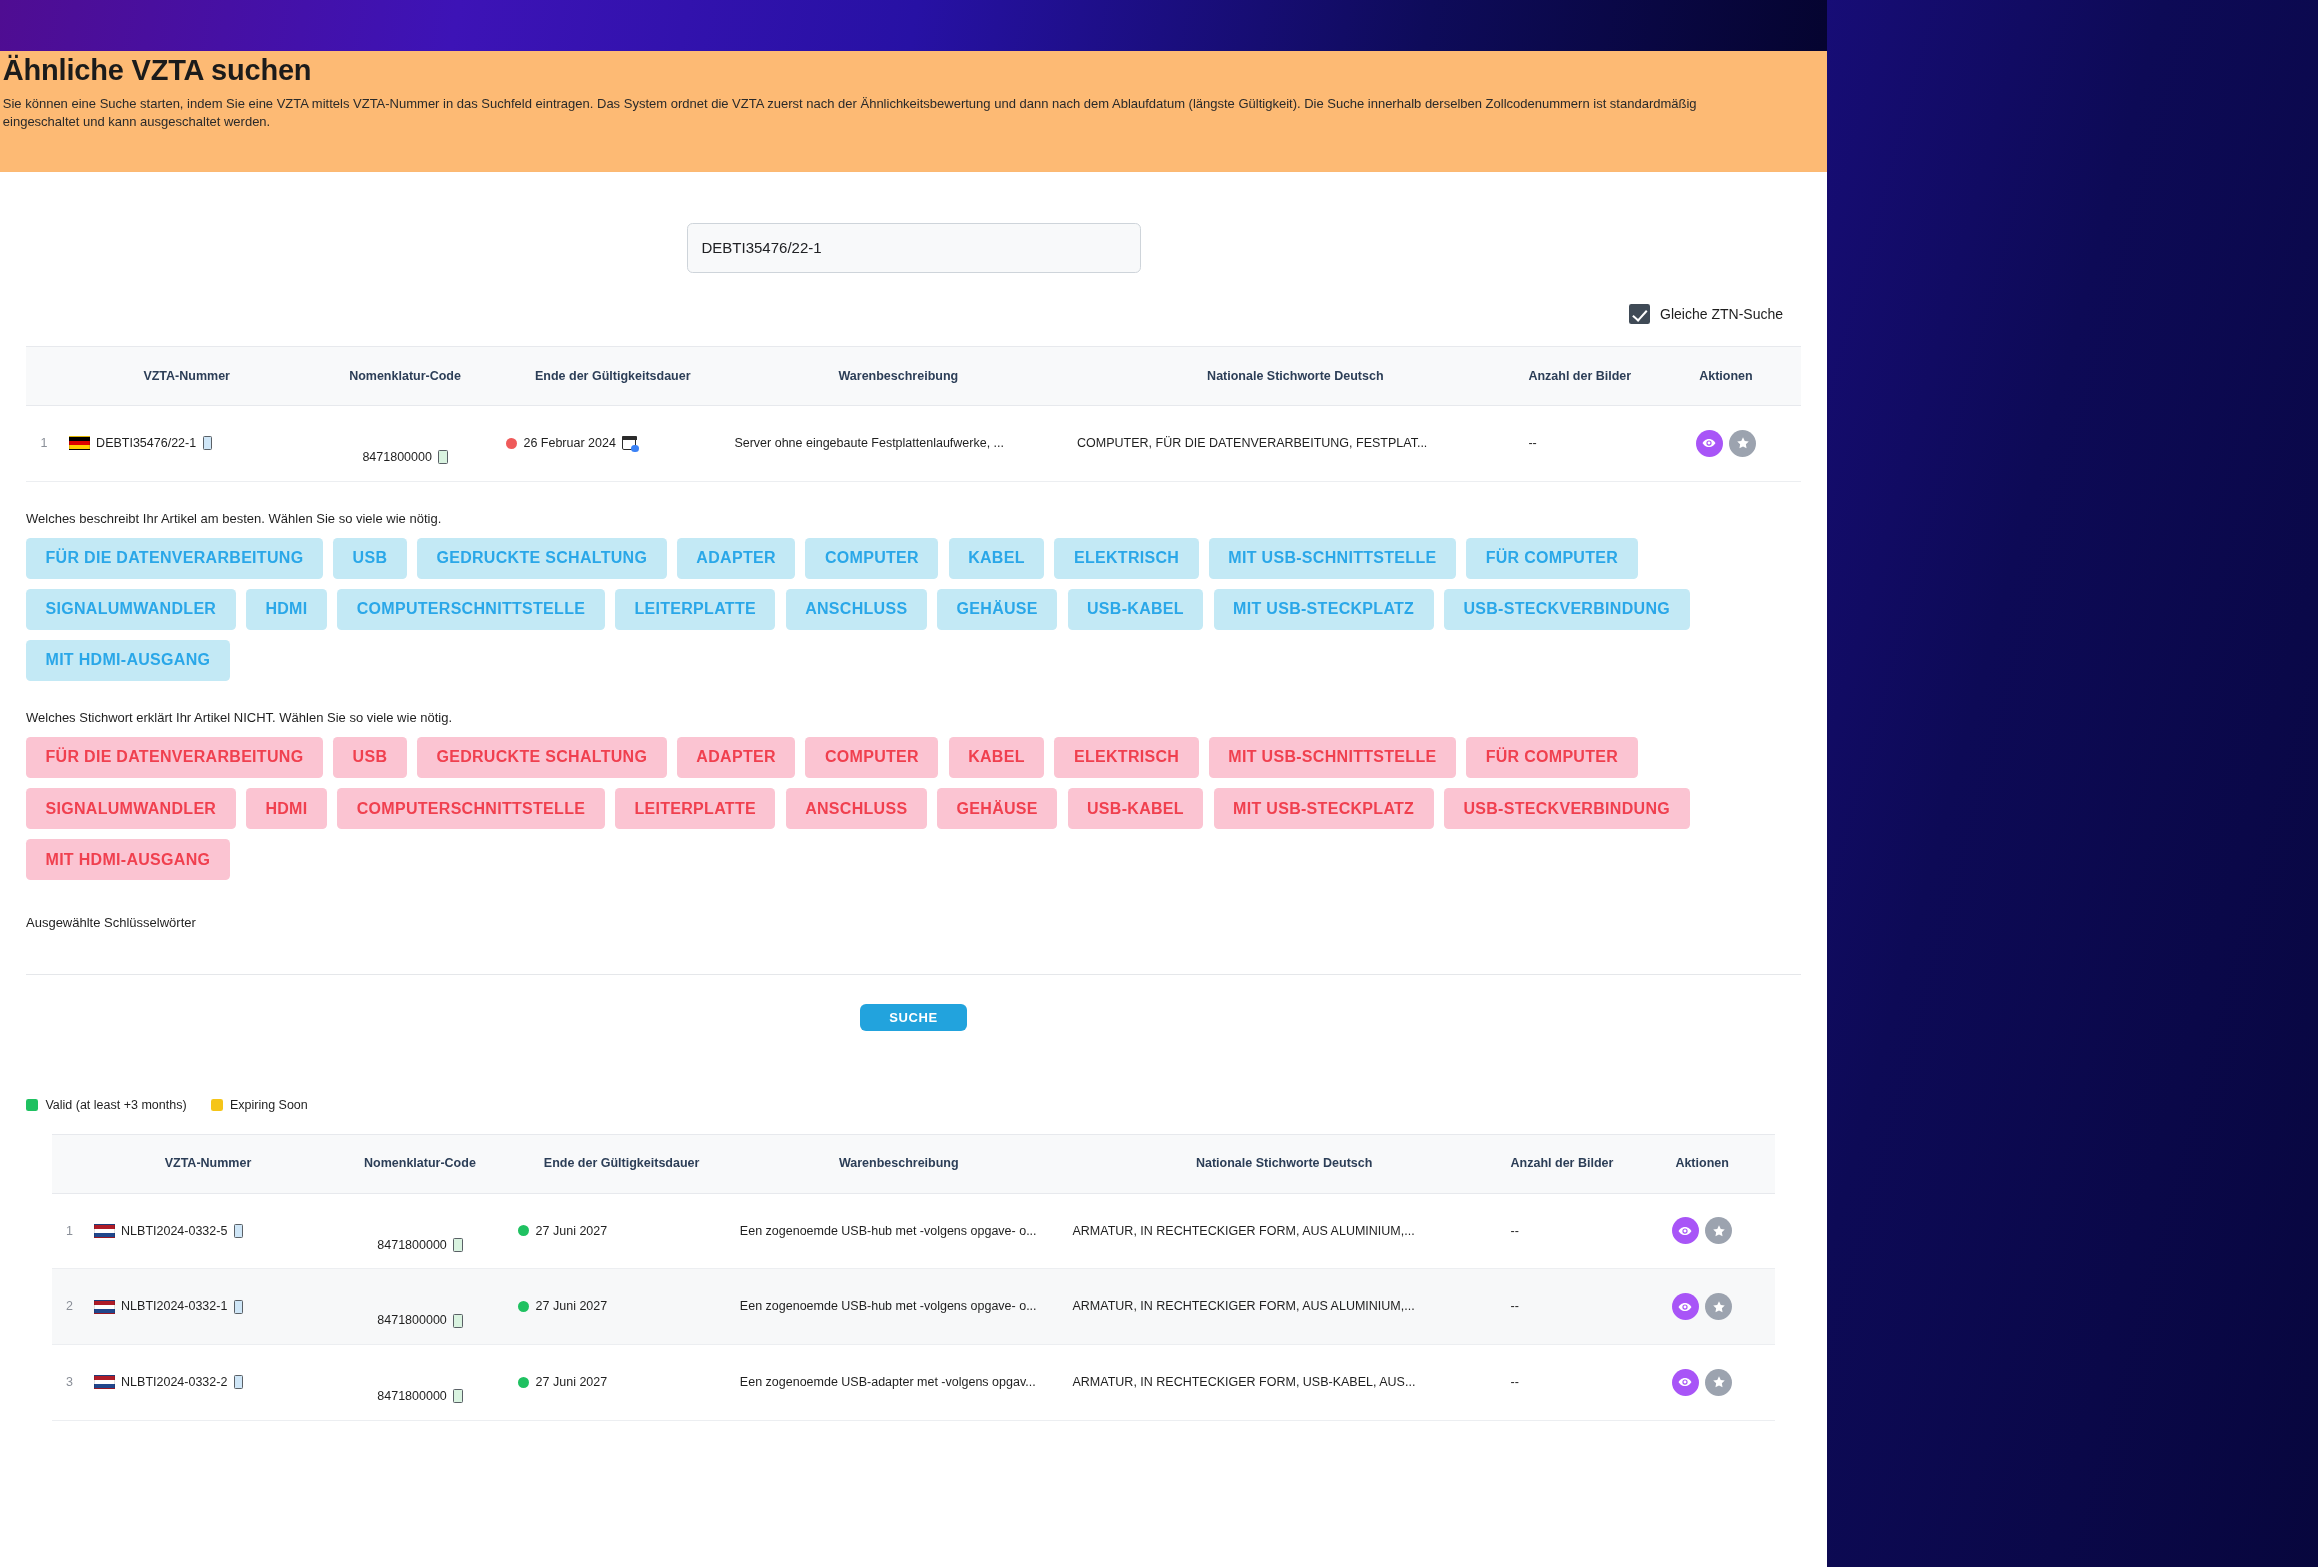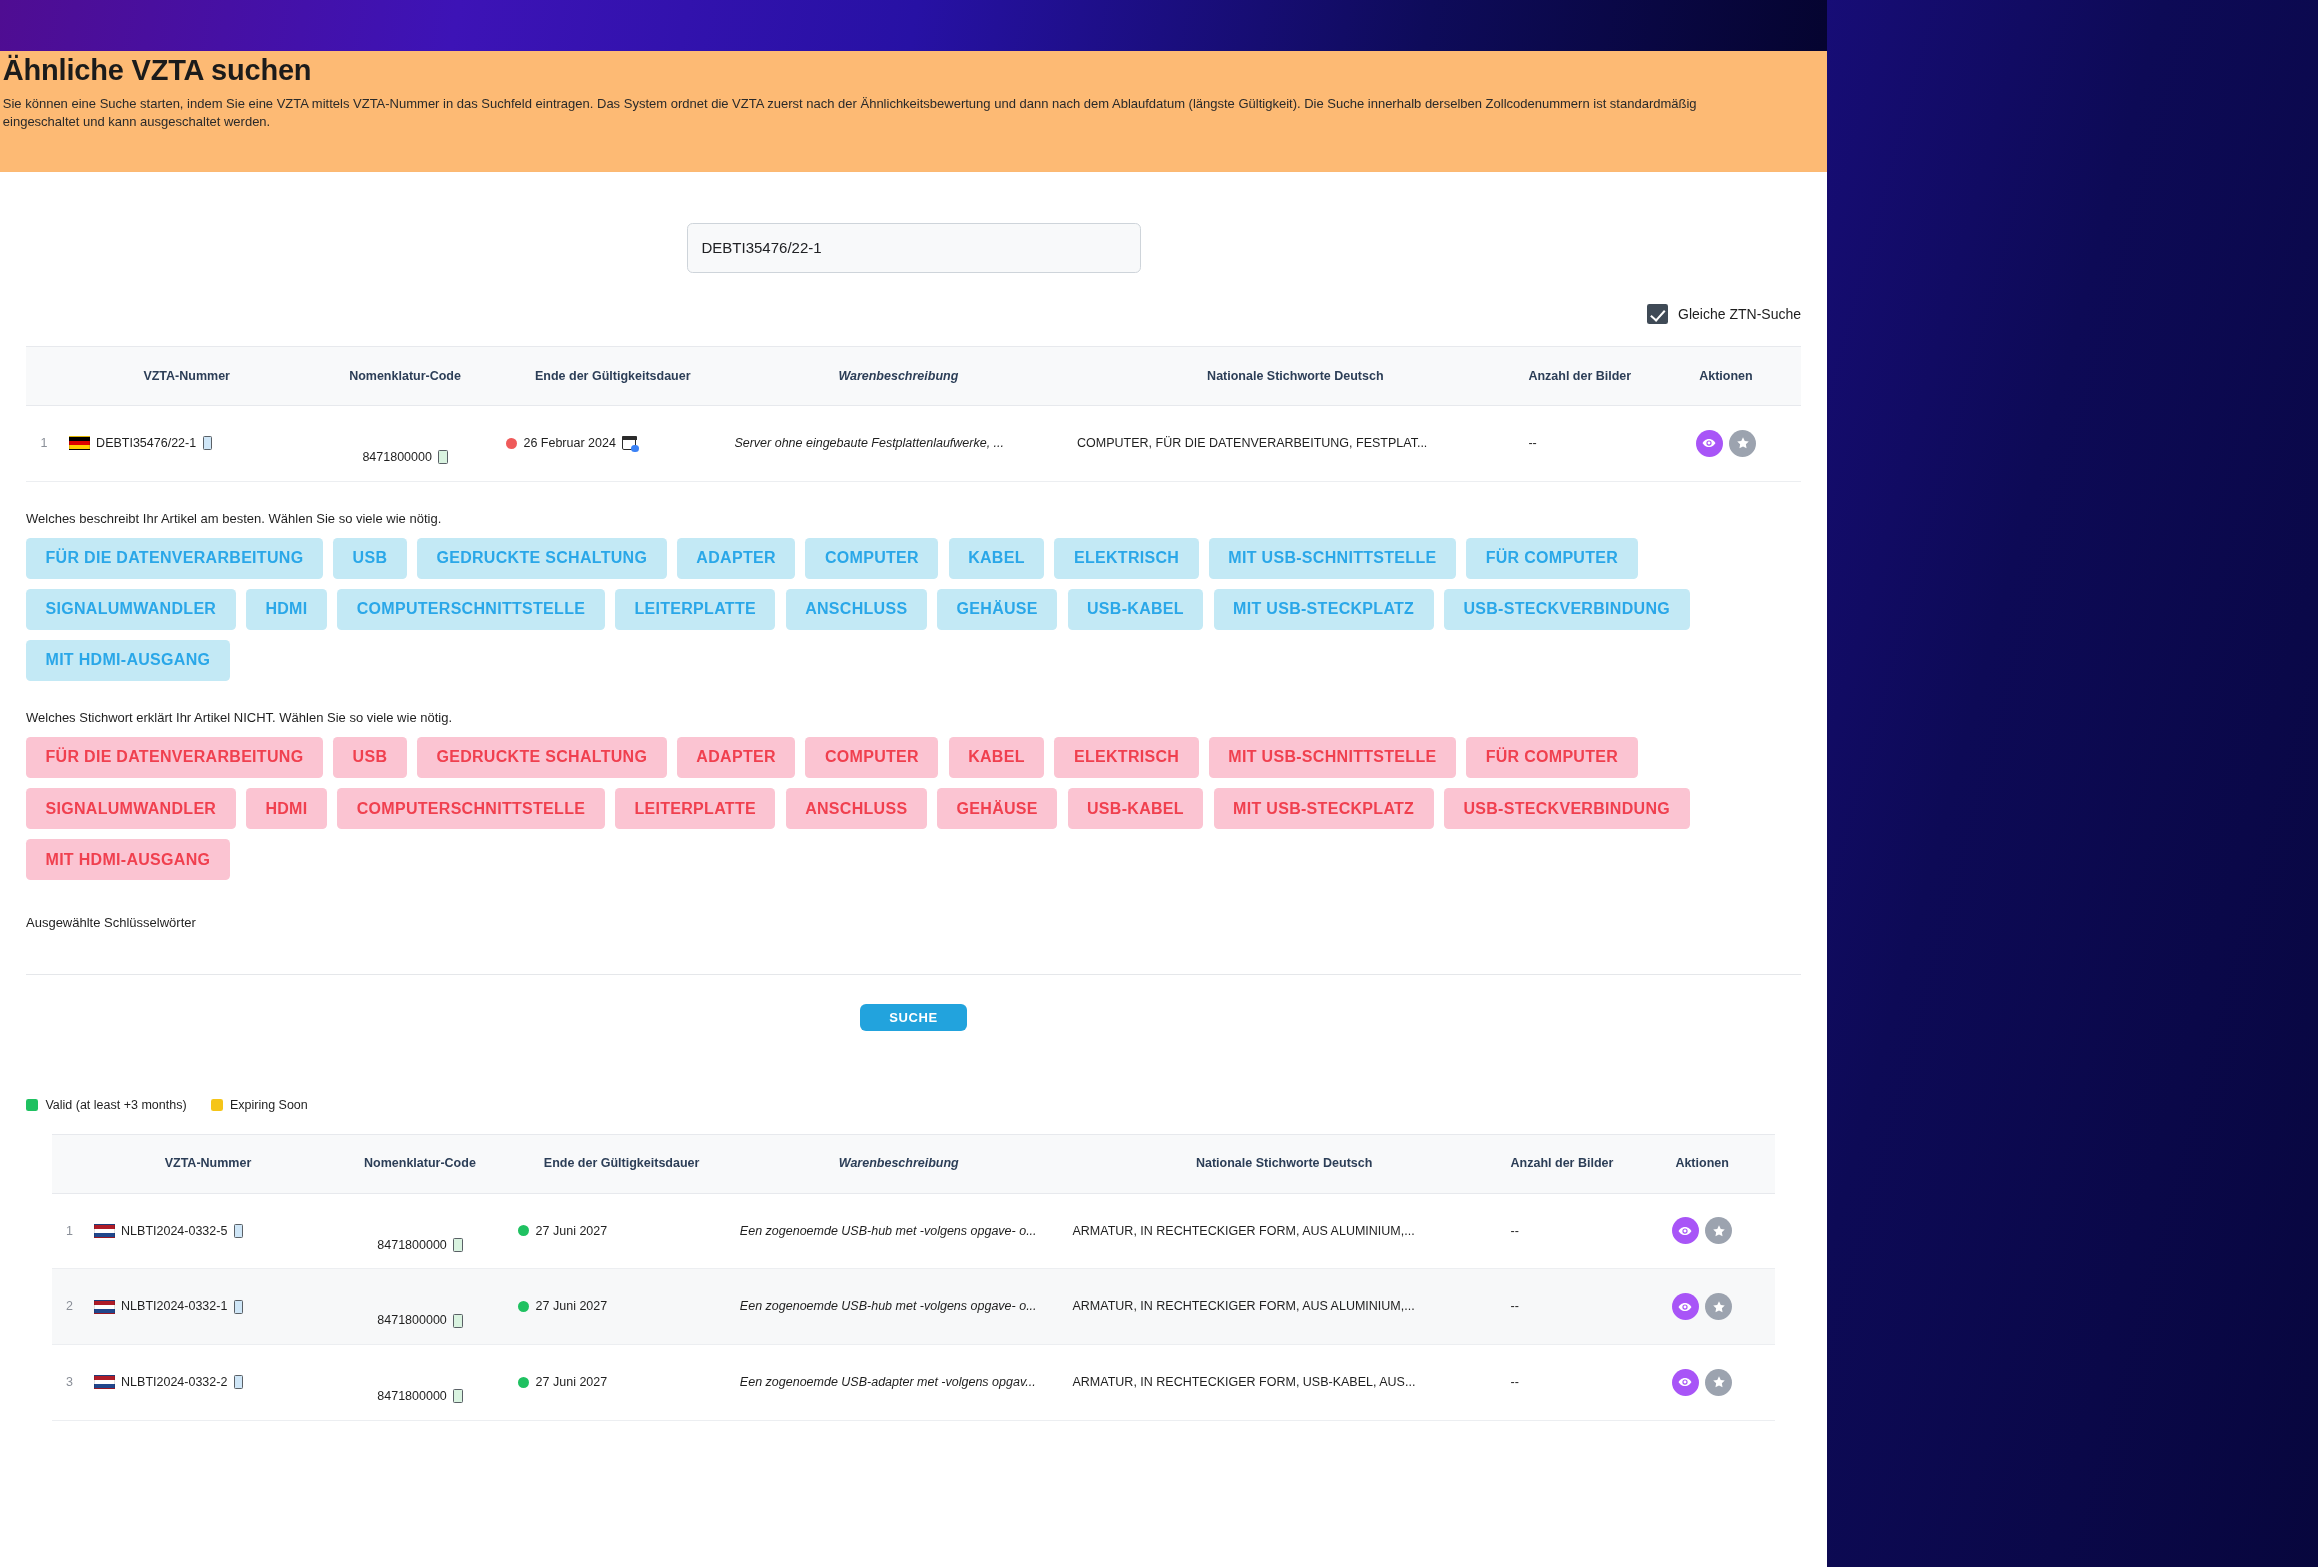--- a/index.html
+++ b/index.html
@@ -46,21 +46,21 @@
     width: 454px; height: 50px;
     border: 0.9px solid #ced4da; border-radius: 5.6px;
     background: #f8f9fa;
     font-size: 15px; color: #202124;
     padding: 0 14px;
     font-family: "Liberation Sans", sans-serif;
   }
 
   .ztn-row {
     display: flex; justify-content: flex-end; align-items: center;
-    padding: 31px 26px 0 0; gap: 10.2px;
+    padding: 31px 44px 0 0; gap: 10.2px;
   }
   .cb {
     width: 20.4px; height: 20.4px; border-radius: 2.3px;
     background: #3f4a56; position: relative; flex: none;
   }
   .cb::after {
     content: ""; position: absolute; left: 6.5px; top: 3.2px;
     width: 6px; height: 11.6px; border: solid #ffffff;
     border-width: 0 2.3px 2.3px 0; transform: rotate(42deg);
   }
@@ -78,21 +78,21 @@
   tbody td {
     font-size: 12.5px; color: #1f1f1f; line-height: 1.5;
     padding: 14px 7.4px; vertical-align: middle;
     border-bottom: 0.9px solid #eceef1;
   }
   tbody tr.alt { background: #f7f8f9; }
   .c-idx { width: 32px; text-align: center; color: #8a8f98; }
   .c-num { width: 223px; }
   .c-code { width: 167px; text-align: center; }
   .c-date { width: 204px; }
-  .c-desc { width: 306px; font-style: italic; }
+  .c-desc { width: 306px; }
   .c-kw   { width: 403px; }
   .c-cnt  { width: 116px; text-align: left; }
   .c-act  { width: 134px; text-align: center; }
 
   .cellflex { display: flex; align-items: center; gap: 6.5px; }
   .cellflex.ctr { justify-content: center; margin-top: 28px; }
 
   .flag { width: 20.4px; height: 14px; flex: none; border: 0.5px solid rgba(0,0,0,.12); }
   .flag-de { background: linear-gradient(#000 0 33.3%, #dd0000 33.3% 66.6%, #ffce00 66.6% 100%); }
   .flag-nl { background: linear-gradient(#ae1c28 0 33.3%, #ffffff 33.3% 66.6%, #21468b 66.6% 100%); }

